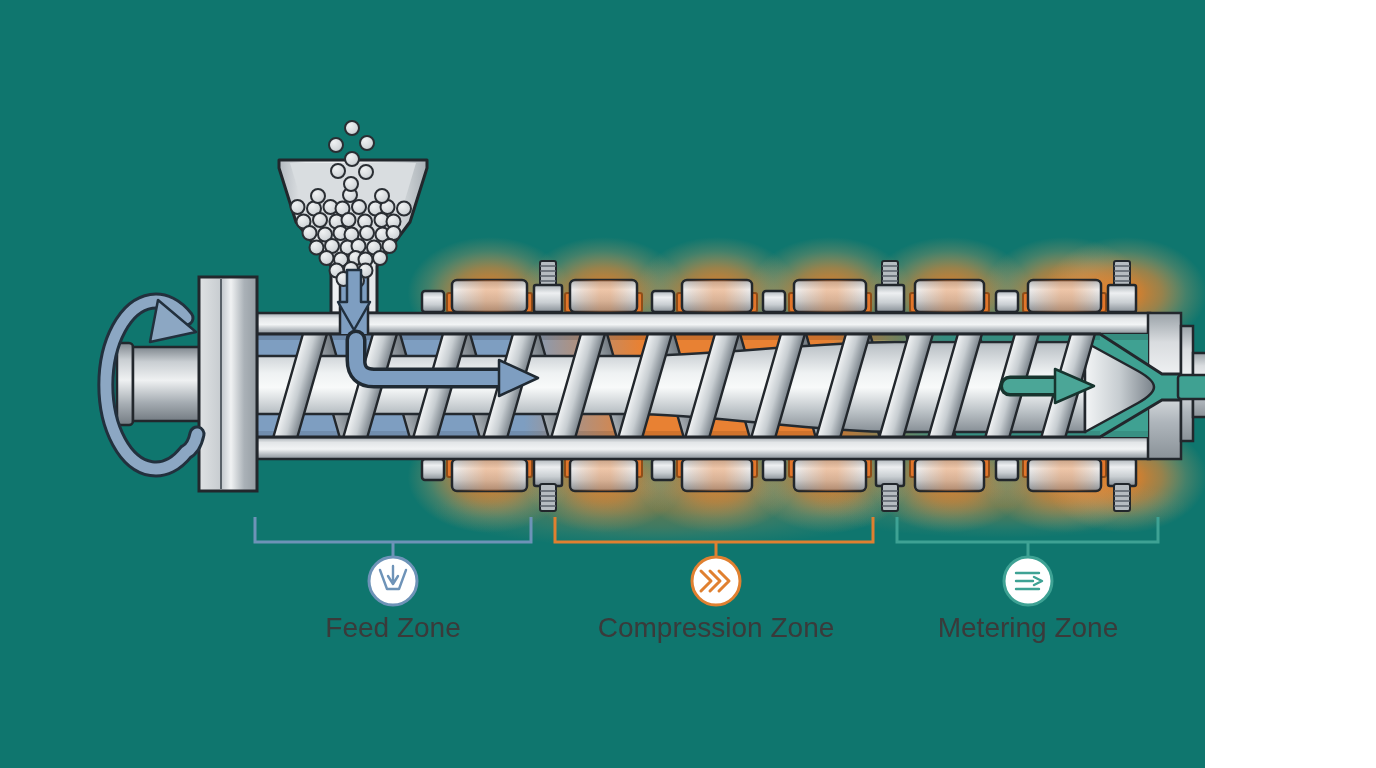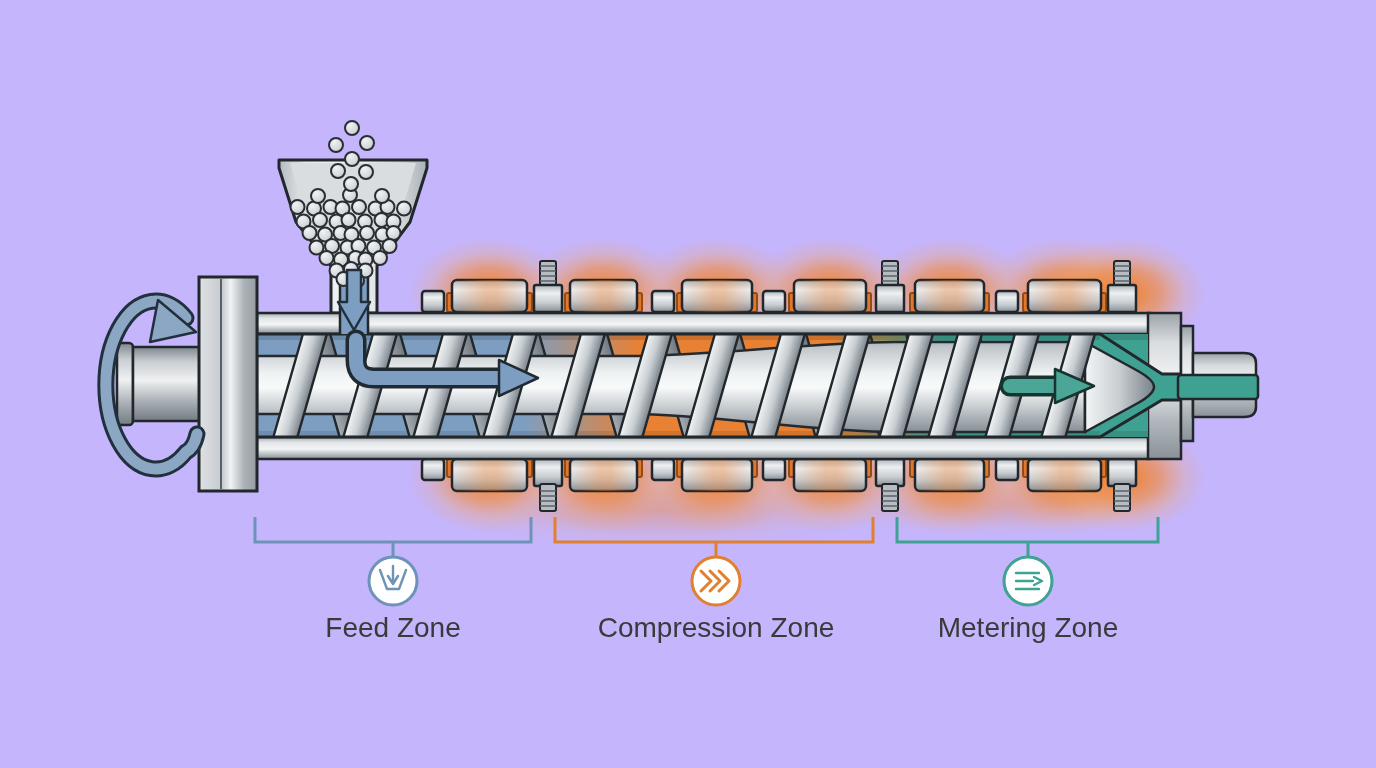--- a/index.html
+++ b/index.html
@@ -1,16 +1,16 @@
 <!DOCTYPE html>
 <html><head>
 <meta charset="utf-8">
 <style>
   html,body{margin:0;padding:0;background:#ffffff;}
-  .stage{position:relative;width:1376px;height:768px;background:#c4b5fd;overflow:hidden;}
+  .stage{position:relative;width:1205px;height:768px;background:#0f766e;overflow:hidden;}
   svg{display:block;}
   text{font-family:"Liberation Sans", sans-serif;}
   .zone-label{font-size:28px;}
 </style>
 </head>
 <body>
 
 <div class="stage">
 <svg width="1376" height="768" viewBox="0 0 1376 768">
   <defs>

